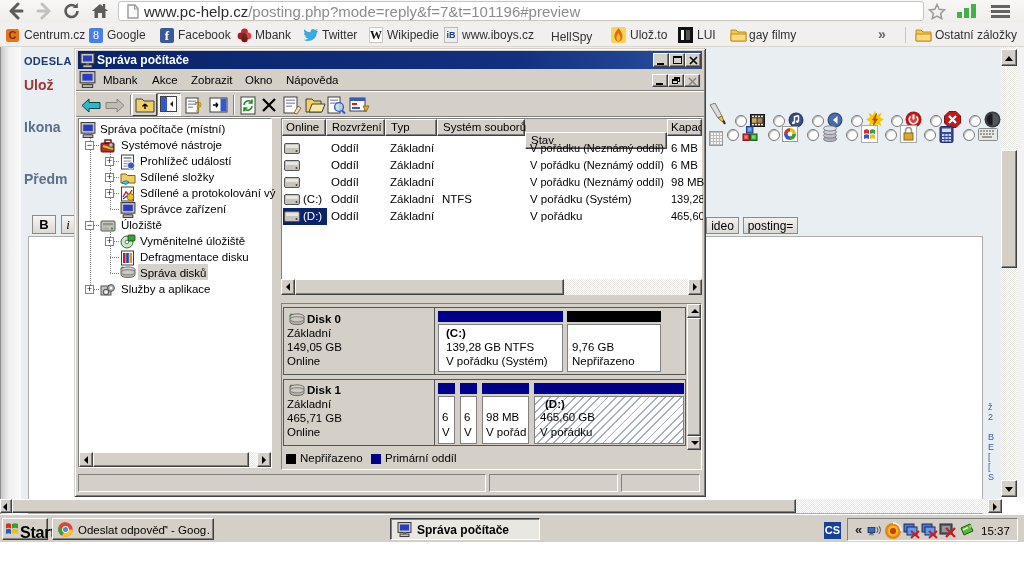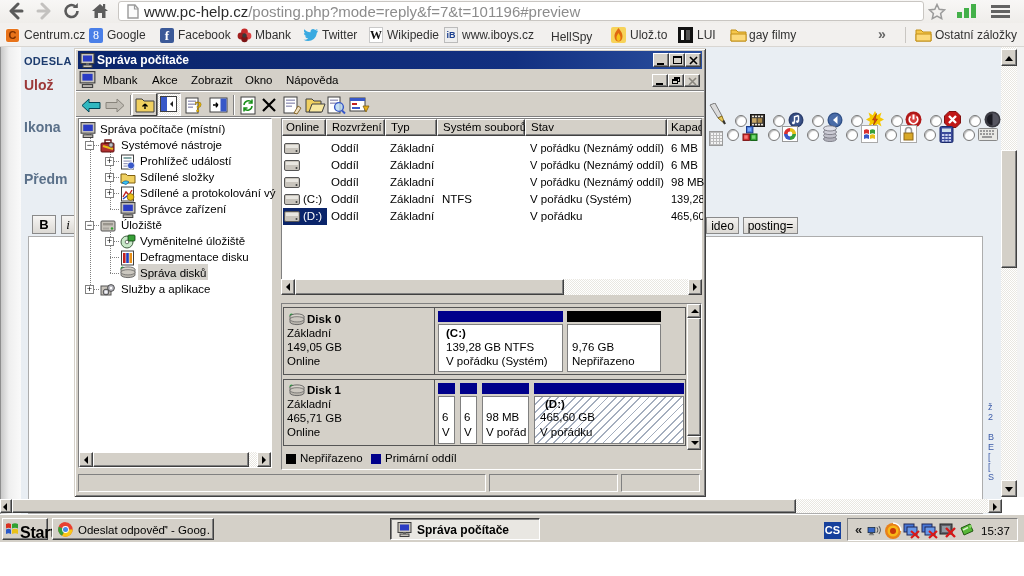--- a/index.html
+++ b/index.html
@@ -510,21 +510,21 @@
   </div>
 <div class="ab raised" style="left:326px;top:119px;width:59px;height:17px">
     <div class="t" style="padding:1px 0 0 5px;font-size:11px">Rozvržení</div>
   </div>
 <div class="ab raised" style="left:385px;top:119px;width:52px;height:17px">
     <div class="t" style="padding:1px 0 0 5px">Typ</div>
   </div>
 <div class="ab raised" style="left:437px;top:119px;width:88px;height:17px">
     <div class="t" style="padding:1px 0 0 5px">Systém souborů</div>
   </div>
-<div class="ab raised" style="left:525px;top:119px;width:142px;height:17px">
+<div class="ab raised" style="left:525px;top:132px;width:142px;height:17px">
     <div class="t" style="padding:1px 0 0 5px">Stav</div>
   </div>
 <div class="ab raised" style="left:667px;top:119px;width:35px;height:17px;overflow:hidden">
     <div class="t" style="padding:1px 0 0 3px">Kapacita</div>
   </div>
 
 <svg class="ab" style="left:284px;top:143px" width="16" height="11" viewBox="0 0 16 11">
     <use href="#i-hdd"></use>
   </svg>
 <div class="ab t" style="left:331px;top:142px">Oddíl</div>

